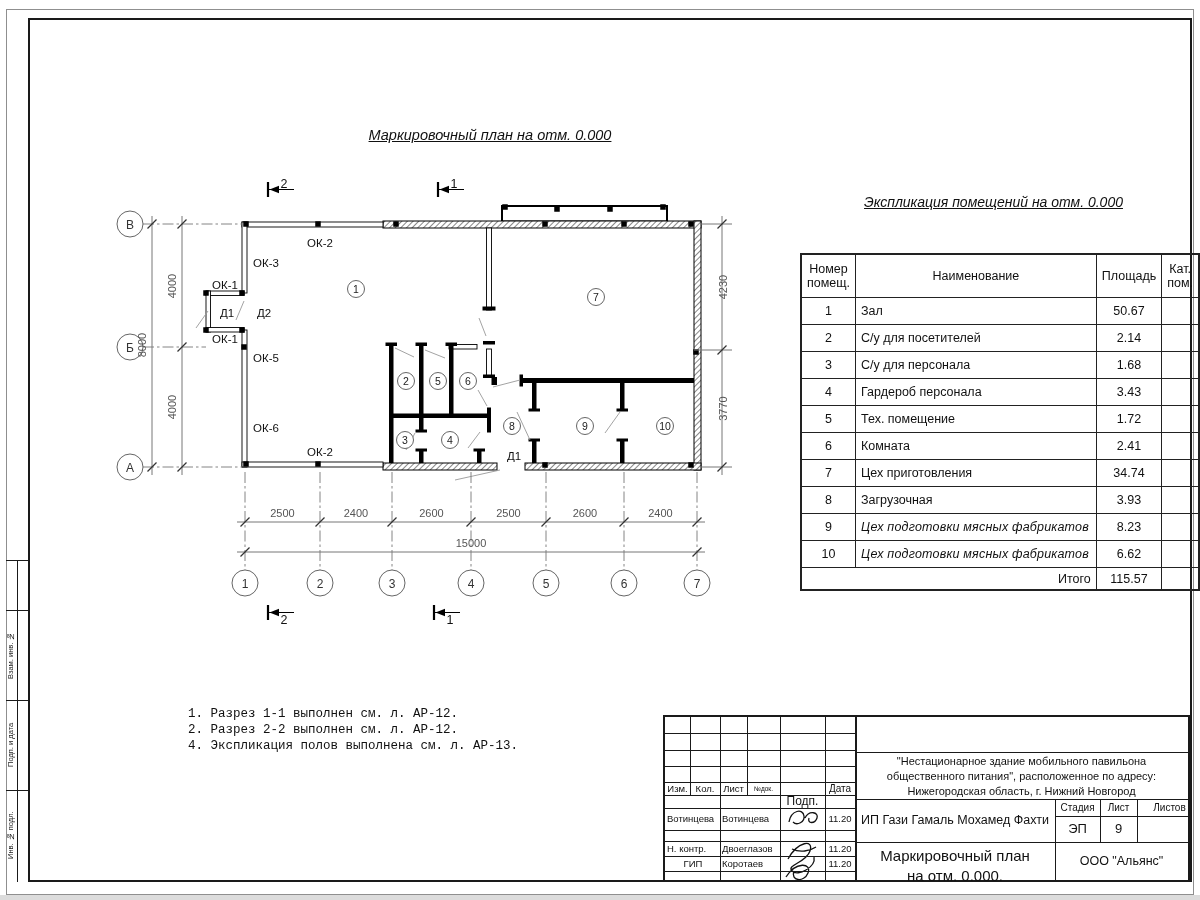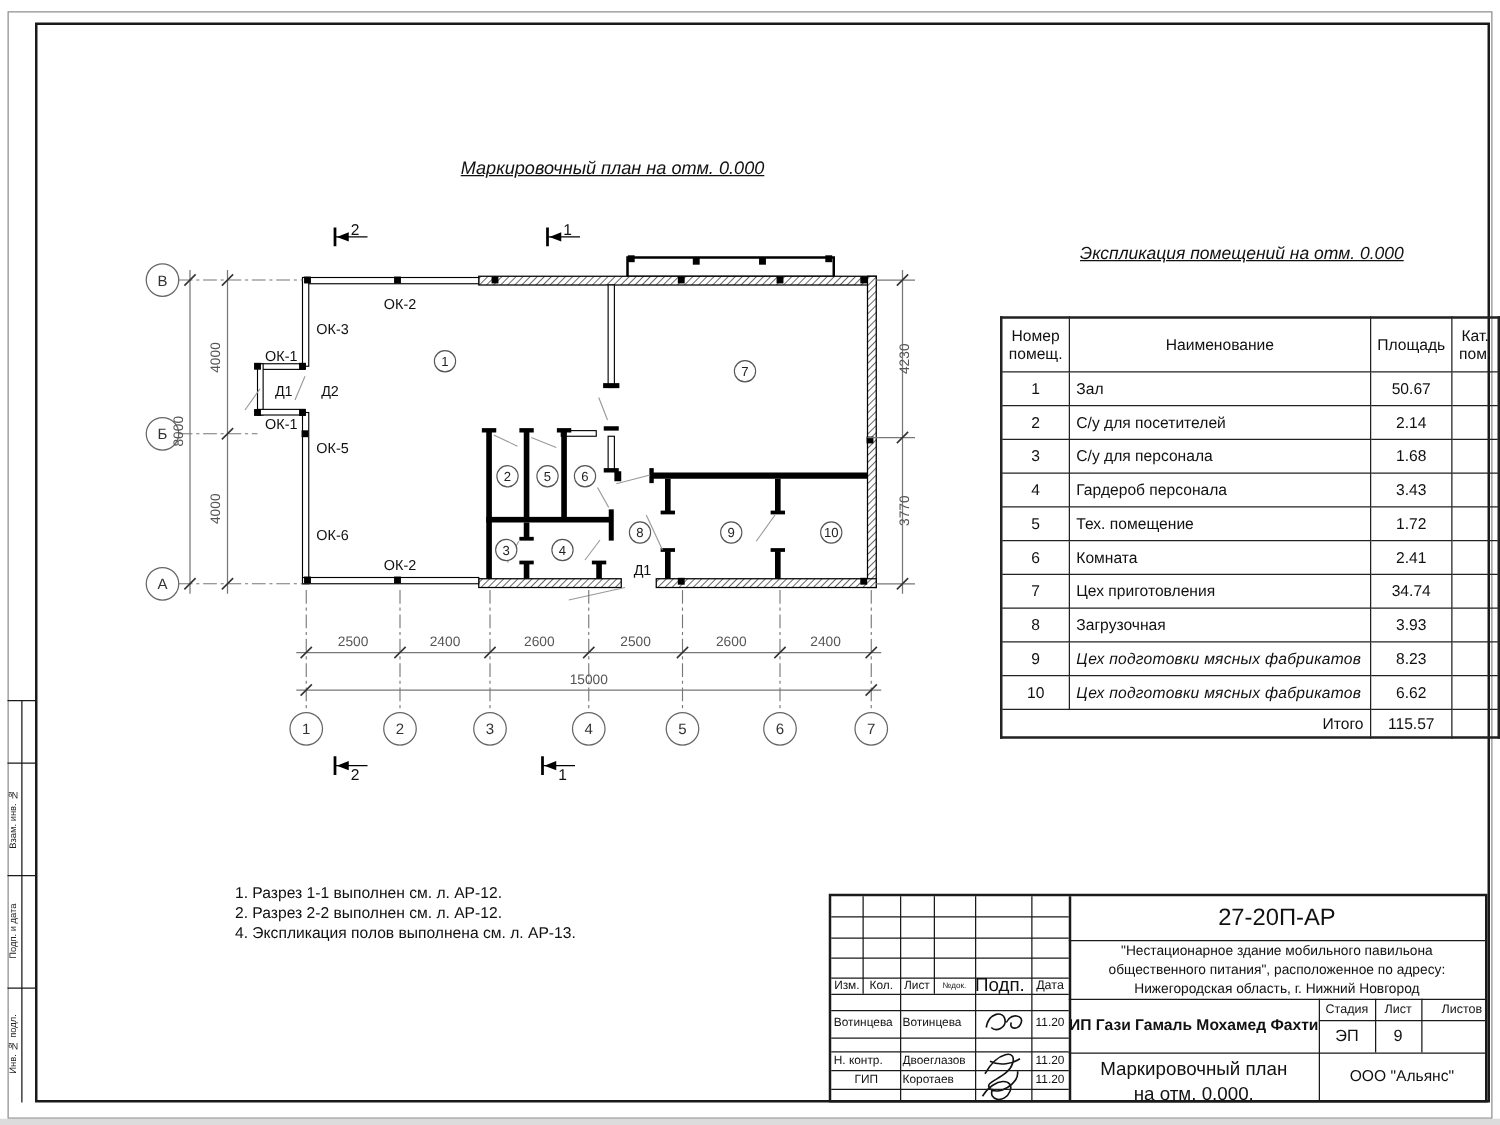--- a/index.html
+++ b/index.html
@@ -32,21 +32,21 @@
                     padding:0 5px;overflow:hidden;}
   .expl{border:2px solid #222;}
   .expl th{height:42px;text-align:center;}
   .expl td{height:26px;}
   .expl .c{text-align:center;}
   .expl .total-row td{height:21px;}
   .expl .total-lbl{text-align:right;}
   .gost{font-style:italic;letter-spacing:.2px;}
   
   .notes{left:188px;top:706px;width:332px;font-size:12.5px;line-height:1.28;}
-  .note-line{text-indent:-16px;padding-left:16px;}
+  .note-line{text-indent:-16px;padding-left:16px;font-family:Liberation Mono, monospace;}
   
   .stamp{left:663px;top:715px;width:523px;height:163px;border:2px solid #1a1a1a;font-size:11px;}
   .cell{position:absolute;text-align:center;}
   .pre{white-space:pre-line;}
 </style>
 </head>
 <body>
 
 <div class="page">
 
@@ -380,25 +380,24 @@
     </tbody>
   </table>
 
   <div class="abs notes" id="notes">
       <div class="note-line">1. Разрез 1-1 выполнен см. л. АР-12.</div>
       <div class="note-line">2. Разрез 2-2 выполнен см. л. АР-12.</div>
       <div class="note-line">4. Экспликация полов выполнена см. л. АР-13.</div>
     </div>
 
   <div class="abs stamp" id="stamp">
-    <div class="cell" style="left:190px;top:0;width:333px;height:35px;font-size:19px;line-height:35px;">27-20П-АР</div>
     <div class="cell pre" style="left:190px;top:35px;width:333px;height:47px;font-size:11px;line-height:1.35;padding-top:2px;">"Нестационарное здание мобильного павильона
 общественного питания", расположенное по адресу:
 Нижегородская область, г. Нижний Новгород</div>
-    <div class="cell" style="left:190px;top:82px;width:200px;height:43px;font-size:12.5px;line-height:43px;font-weight:bold;">ИП Гази Гамаль Мохамед Фахти</div>
+    <div class="cell" style="left:190px;top:82px;width:200px;height:43px;font-size:12.5px;line-height:43px;">ИП Гази Гамаль Мохамед Фахти</div>
     <div class="cell" style="left:390px;top:82px;width:45px;height:17px;font-size:10px;line-height:17px;">Стадия</div>
     <div class="cell" style="left:435px;top:82px;width:37px;height:17px;font-size:10px;line-height:17px;">Лист</div>
     <div class="cell" style="left:472px;top:82px;width:65px;height:17px;font-size:10px;line-height:17px;">Листов</div>
     <div class="cell" style="left:390px;top:99px;width:45px;height:26px;font-size:13px;line-height:26px;">ЭП</div>
     <div class="cell" style="left:435px;top:99px;width:37px;height:26px;font-size:13px;line-height:26px;">9</div>
     <div class="cell" style="left:472px;top:99px;width:51px;height:26px;font-size:13px;line-height:26px;"></div>
     <div class="cell pre" style="left:190px;top:125px;width:200px;height:38px;font-size:15px;line-height:1.3;padding-top:4px;">Маркировочный план
 на отм. 0.000.</div>
     <div class="cell" style="left:390px;top:125px;width:133px;height:38px;font-size:12.5px;line-height:38px;">ООО "Альянс"</div>
     <svg class="cell" style="left:118px;top:89px;" width="42" height="24" viewBox="0 0 42 24">
@@ -427,21 +426,21 @@
       <div class="cell" style="left: 0px; top: 139px; width: 190px; height: 1px; background: rgb(26, 26, 26);"></div>
       <div class="cell" style="left: 0px; top: 154px; width: 190px; height: 1px; background: rgb(26, 26, 26);"></div>
       <div class="cell" style="left: 190px; top: 35px; width: 333px; height: 1px; background: rgb(26, 26, 26);"></div>
       <div class="cell" style="left: 190px; top: 82px; width: 333px; height: 1px; background: rgb(26, 26, 26);"></div>
       <div class="cell" style="left: 390px; top: 99px; width: 133px; height: 1px; background: rgb(26, 26, 26);"></div>
       <div class="cell" style="left: 190px; top: 125px; width: 333px; height: 1px; background: rgb(26, 26, 26);"></div>
       <div class="cell" style="left: 0px; top: 65px; width: 25px; height: 13px; font-size: 9.5px; line-height: 13px; text-align: center; white-space: nowrap; overflow: hidden;">Изм.</div>
       <div class="cell" style="left: 25px; top: 65px; width: 30px; height: 13px; font-size: 9.5px; line-height: 13px; text-align: center; white-space: nowrap; overflow: hidden;">Кол.</div>
       <div class="cell" style="left: 55px; top: 65px; width: 27px; height: 13px; font-size: 9.5px; line-height: 13px; text-align: center; white-space: nowrap; overflow: hidden;">Лист</div>
       <div class="cell" style="left: 82px; top: 65px; width: 33px; height: 13px; font-size: 6.5px; line-height: 13px; text-align: center; white-space: nowrap; overflow: hidden;">№док.</div>
-      <div class="cell" style="left: 115px; top: 65px; width: 45px; height: 13px; font-size: 15px; line-height: 13px; text-align: left; white-space: nowrap; overflow: hidden;">Подп.</div>
+      <div class="cell" style="left: 115px; top: 78px; width: 45px; height: 13px; font-size: 12px; line-height: 13px; text-align: center; white-space: nowrap; overflow: hidden;">Подп.</div>
       <div class="cell" style="left: 160px; top: 65px; width: 30px; height: 13px; font-size: 10px; line-height: 13px; text-align: center; white-space: nowrap; overflow: hidden;">Дата</div>
       <div class="cell" style="left: 2px; top: 91px; width: 52px; height: 22px; font-size: 9.5px; line-height: 22px; text-align: left; white-space: nowrap; overflow: hidden;">Вотинцева</div>
       <div class="cell" style="left: 57px; top: 91px; width: 56px; height: 22px; font-size: 9.5px; line-height: 22px; text-align: left; white-space: nowrap; overflow: hidden;">Вотинцева</div>
       <div class="cell" style="left: 161px; top: 91px; width: 28px; height: 22px; font-size: 9.5px; line-height: 22px; text-align: center; white-space: nowrap; overflow: hidden;">11.20</div>
       <div class="cell" style="left: 2px; top: 124px; width: 52px; height: 15px; font-size: 9.5px; line-height: 15px; text-align: left; white-space: nowrap; overflow: hidden;">Н. контр.</div>
       <div class="cell" style="left: 57px; top: 124px; width: 56px; height: 15px; font-size: 9.5px; line-height: 15px; text-align: left; white-space: nowrap; overflow: hidden;">Двоеглазов</div>
       <div class="cell" style="left: 161px; top: 124px; width: 28px; height: 15px; font-size: 9.5px; line-height: 15px; text-align: center; white-space: nowrap; overflow: hidden;">11.20</div>
       <div class="cell" style="left: 2px; top: 139px; width: 52px; height: 15px; font-size: 9.5px; line-height: 15px; text-align: center; white-space: nowrap; overflow: hidden;">ГИП</div>
       <div class="cell" style="left: 57px; top: 139px; width: 56px; height: 15px; font-size: 9.5px; line-height: 15px; text-align: left; white-space: nowrap; overflow: hidden;">Коротаев</div>
       <div class="cell" style="left: 161px; top: 139px; width: 28px; height: 15px; font-size: 9.5px; line-height: 15px; text-align: center; white-space: nowrap; overflow: hidden;">11.20</div>

